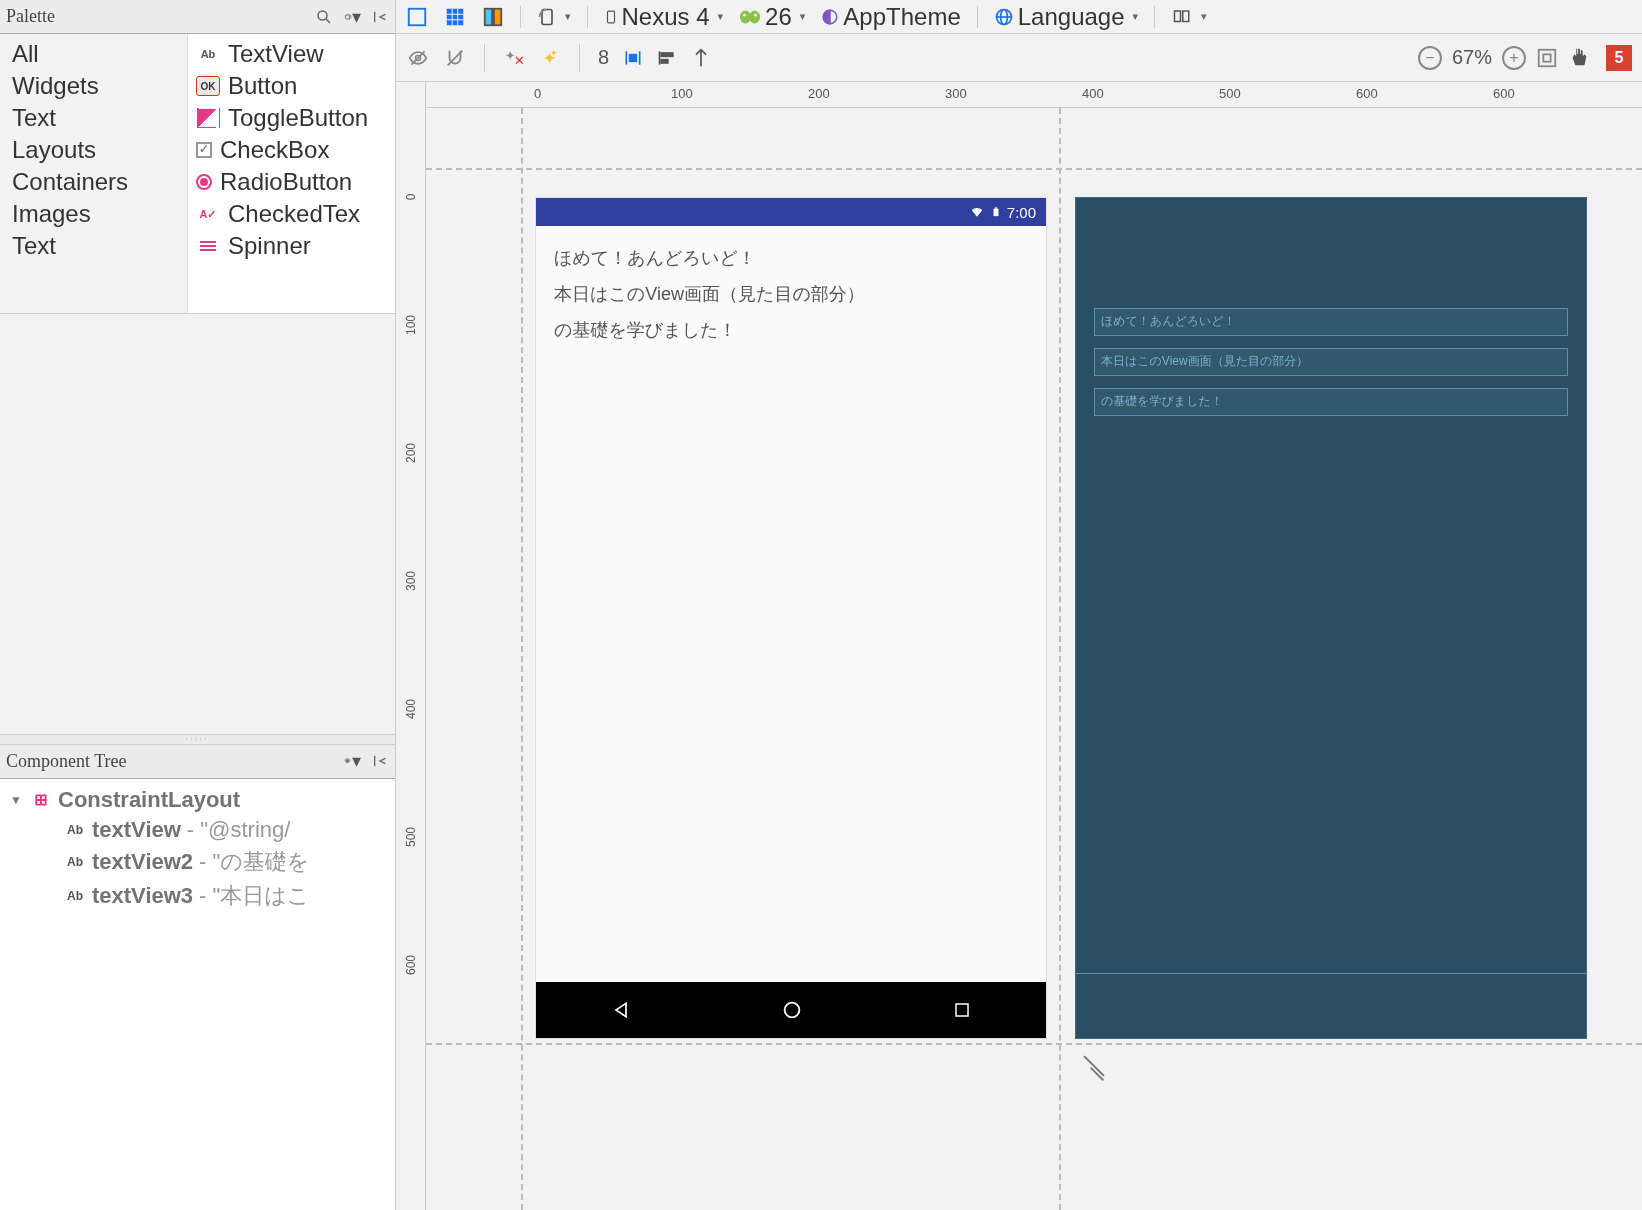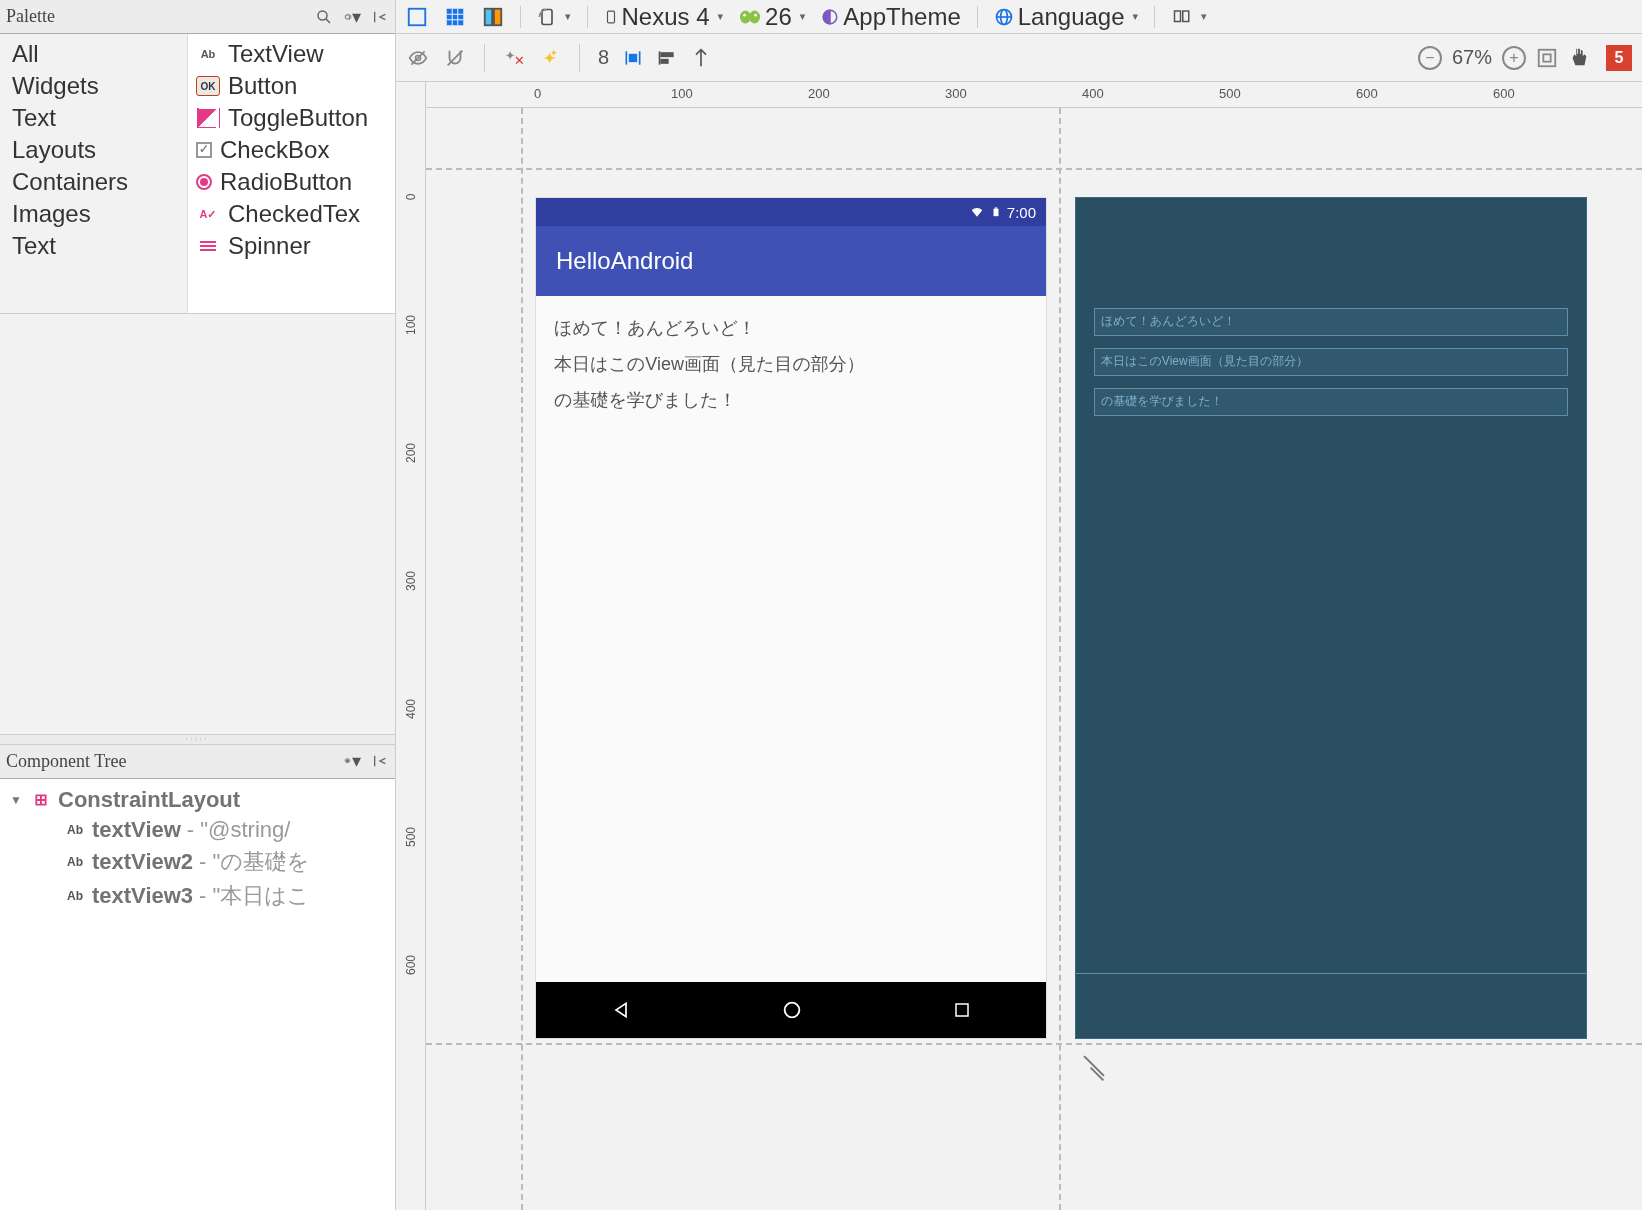--- a/index.html
+++ b/index.html
@@ -353,23 +353,20 @@
             <div class="status">
               <svg width="16" height="14" viewBox="0 0 24 24" fill="#fff">
                   <path d="M12 20l9-11c-5-5-13-5-18 0z"></path>
                 </svg>
               <svg width="10" height="14" viewBox="0 0 24 24" fill="#fff">
                   <rect x="6" y="4" width="12" height="18"></rect>
                   <rect x="9" y="1" width="6" height="3"></rect>
                 </svg>
               <span>7:00</span>
             </div>
-            <div class="appbar">
-              <span>HelloAndroid</span>
-            </div>
             <div class="content">
               <div>ほめて！あんどろいど！</div>
               <div>本日はこのView画面（見た目の部分）</div>
               <div>の基礎を学びました！</div>
             </div>
             <div class="navbar">
               <svg width="20" height="20" viewBox="0 0 24 24" fill="none" stroke="#fff" stroke-width="2">
                   <polygon points="18,4 6,12 18,20"></polygon>
                 </svg>
               <svg width="22" height="22" viewBox="0 0 24 24" fill="none" stroke="#fff" stroke-width="2">

